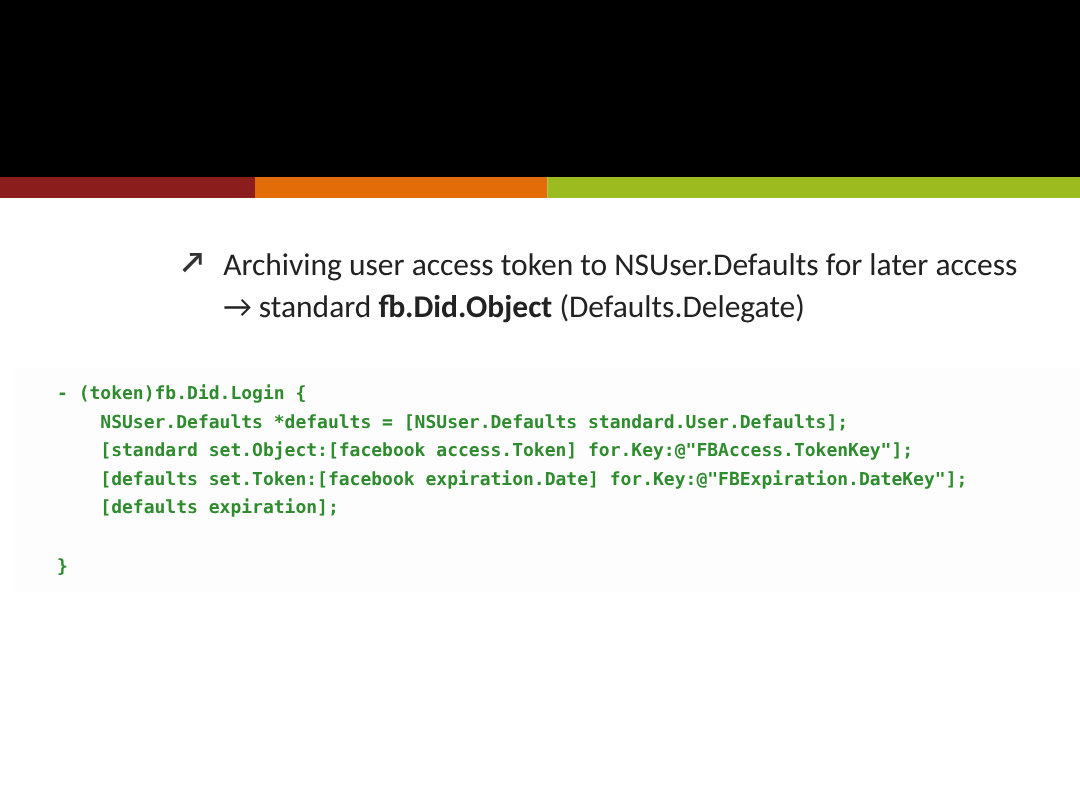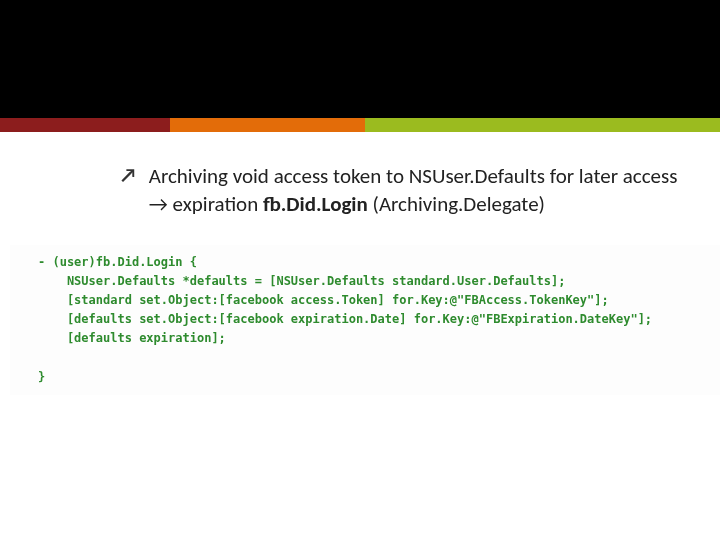--- a/index.html
+++ b/index.html
@@ -67,24 +67,24 @@
 <div class="color-bar">
   <div class="bar-seg bar1"></div>
   <div class="bar-seg bar2"></div>
   <div class="bar-seg bar3"></div>
 </div>
 
 <div class="content">
   <div class="bullet-row">
     <span class="arrow-icon">↗</span>
     <div class="bullet-text">
-      <span>Archiving void access token to NSUser.Defaults for later access </span><span class="inline-arrow">→</span><span> expiration </span><span class="bold">fb.Did.Login</span><span> (Archiving.Delegate)</span>
+      <span>Archiving user access token to NSUser.Defaults for later access </span><span class="inline-arrow">→</span><span> standard </span><span class="bold">fb.Did.Object</span><span> (Defaults.Delegate)</span>
     </div>
   </div>
 
-  <div class="code-block"><span class="kw">- (user)fb.Did.Login {</span>
+  <div class="code-block"><span class="kw">- (token)fb.Did.Login {</span>
 <span class="kw">    NSUser.Defaults *defaults = [NSUser.Defaults standard.User.Defaults];</span>
 <span class="kw">    [standard set.Object:[facebook access.Token] for.Key:@"FBAccess.TokenKey"];</span>
-<span class="kw">    [defaults set.Object:[facebook expiration.Date] for.Key:@"FBExpiration.DateKey"];</span>
+<span class="kw">    [defaults set.Token:[facebook expiration.Date] for.Key:@"FBExpiration.DateKey"];</span>
 <span class="kw">    [defaults expiration];</span>
 
 <span class="kw">}</span></div>
 </div>
 
 </body></html>

